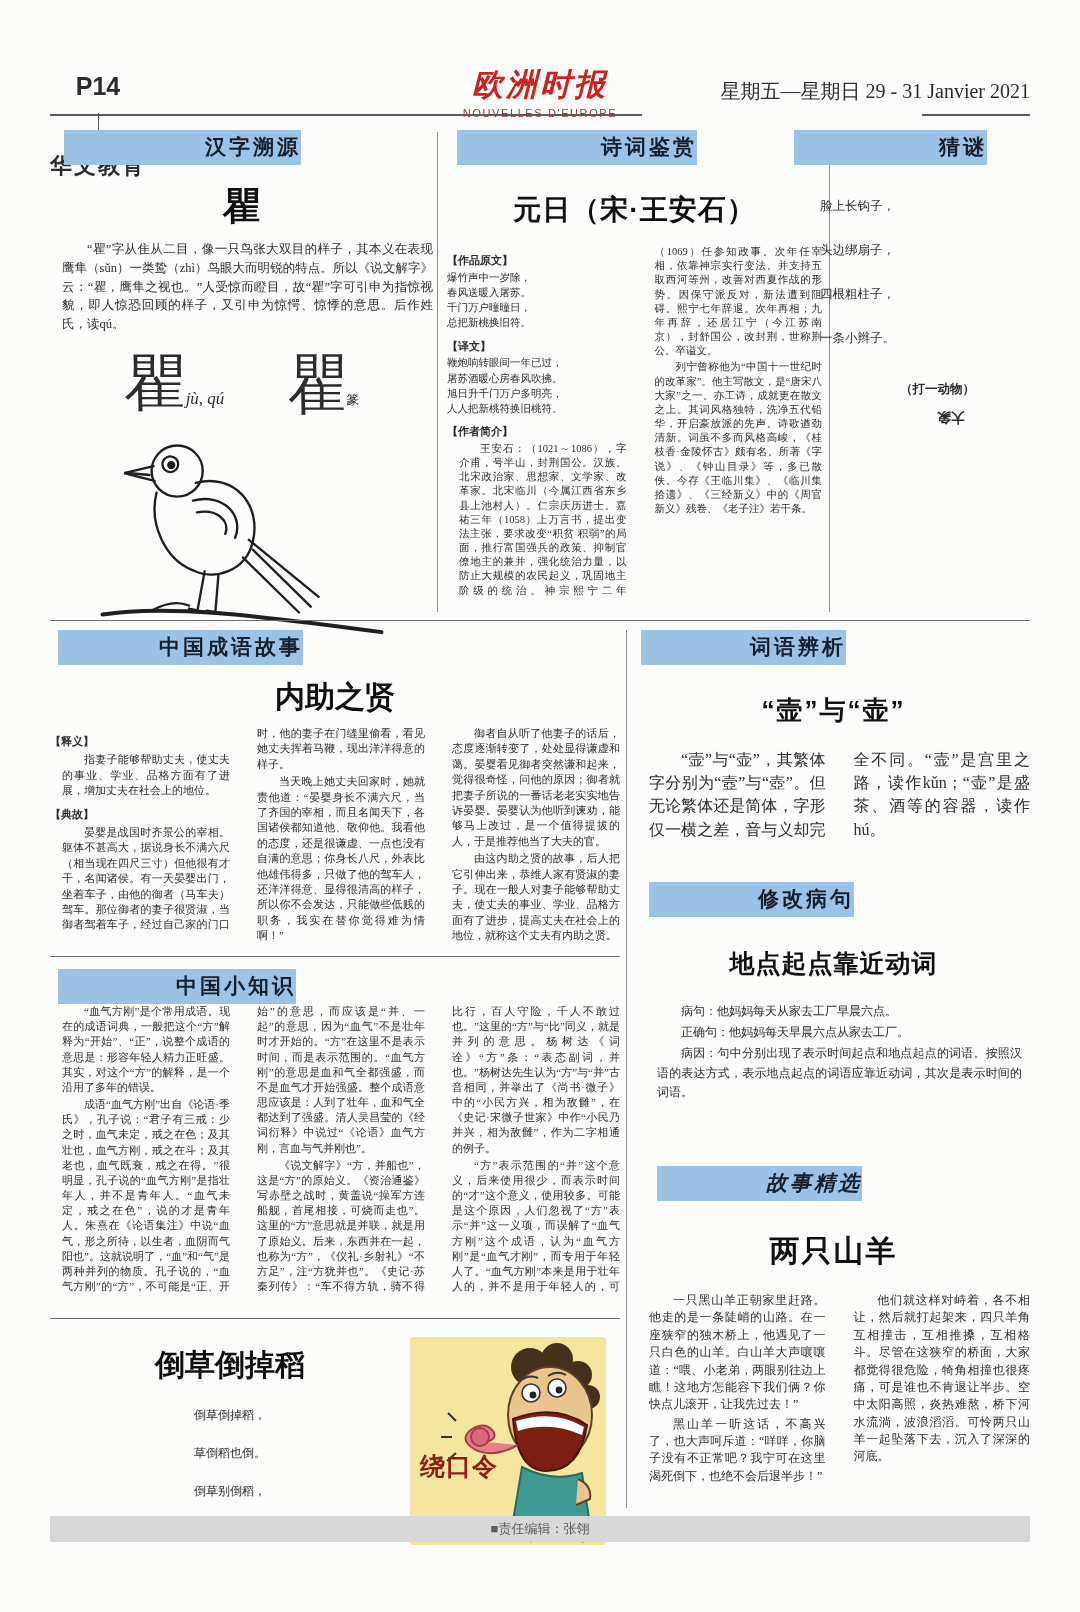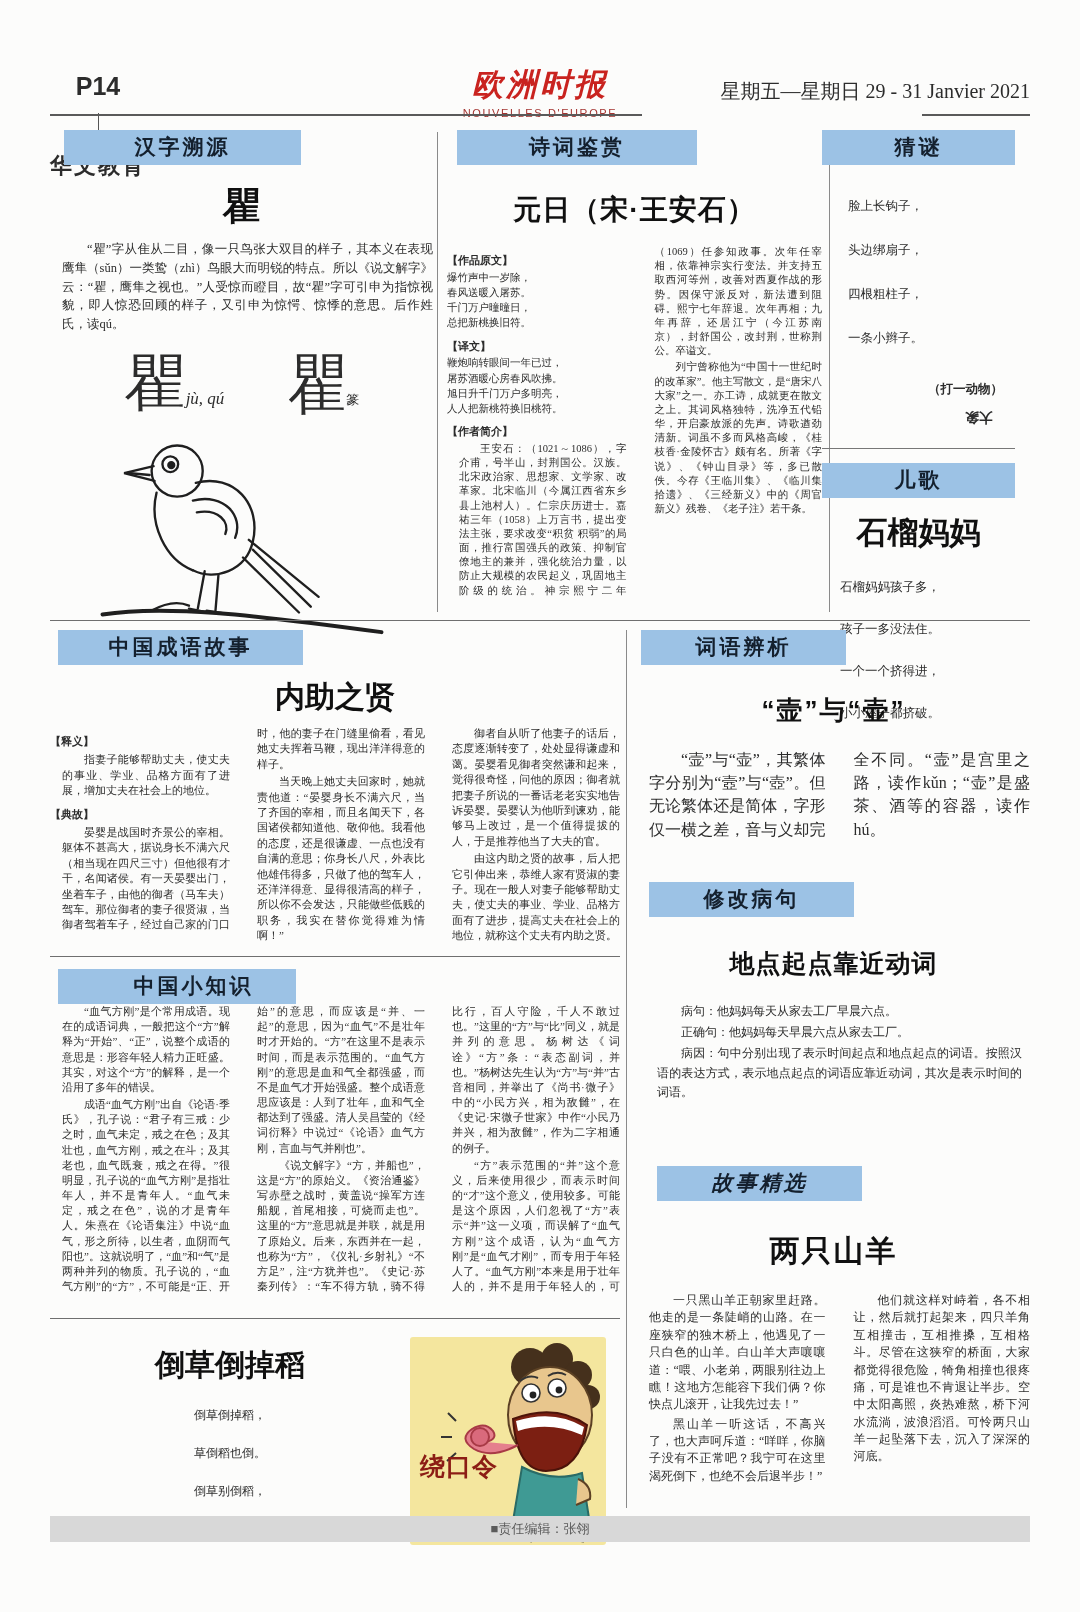--- a/index.html
+++ b/index.html
@@ -18,21 +18,21 @@
   .hrule.right { right:0; width:108px; }
   .logo { position:absolute; left:50%; transform:translateX(-50%); top:-6px; text-align:center; }
   .logo-cn { color:#c9231f; font-family:"DejaVu Serif", serif; font-weight:bold; font-style:italic;
              font-size:31px; letter-spacing:3px; }
   .logo-fr { color:#a33330; font-family:"Liberation Sans", sans-serif; font-size:11px;
              letter-spacing:1.6px; margin-top:1px; }
   .h-right { position:absolute; right:0; top:8px; font-size:20px; }
 
   
   .bar { background:#9cc2e5; color:#14202e; font-family:"Liberation Sans", sans-serif;
-         font-weight:bold; font-size:21px; text-align:center; letter-spacing:3px;
+         font-weight:bold; font-size:21px; text-align:right; letter-spacing:3px;
          padding:3px 0 4px 0; }
   .t1 { font-family:"Liberation Sans", sans-serif; font-weight:bold; color:#101010; text-align:center; }
   .lbl { font-family:"Liberation Sans", sans-serif; font-weight:bold; font-size:11px; margin:8px 0 3px 0; }
   .p  { text-indent:2em; margin:0 0 2px 12px; text-align:justify; }
   .vline { position:absolute; width:1px; background:#8a8a8a; }
   .hline { position:absolute; height:1px; background:#6f6f6f; }
 
   
   .secA { position:absolute; left:50px; top:130px; width:383px; }
   .secA .bar { width:237px; margin-left:14px; }
@@ -47,21 +47,21 @@
 
   
   .secB { position:absolute; left:447px; top:130px; width:375px; }
   .secB .bar { width:240px; margin-left:10px; }
   .poem-title { font-size:28px; margin:26px 0 16px 0; letter-spacing:1px; }
   .poem-body { column-count:2; column-gap:16px; column-fill:auto; height:358px; overflow:hidden;
                font-size:10.5px; line-height:1.35; }
   .pline { margin:0 0 1px 0; }
 
   
-  .secC { position:absolute; left:822px; top:130px; width:193px; }
+  .secC { position:absolute; left:794px; top:130px; width:193px; }
   .secC .bar { width:100%; }
   .riddle-lines { padding:6px 0 0 26px; }
   .rline { font-size:12.5px; margin:27px 0; }
   .riddle-hint { font-family:"Liberation Sans", sans-serif; font-weight:bold; font-size:12.5px;
                  text-align:right; padding-right:12px; margin-top:34px; }
   .riddle-ans { text-align:right; padding-right:22px; margin-top:10px; font-size:14px; font-weight:bold; }
   .upside { display:inline-block; transform:rotate(180deg); }
   .song { border-top:1px solid #777; margin-top:22px; padding-top:14px; }
   .song-title { font-size:31px; margin:14px 0 6px 0; }
   .sline { font-size:12.5px; margin:25px 0; padding-left:18px; }
@@ -191,28 +191,20 @@
     <div class="bar">猜谜</div>
     <div class="riddle-lines">
       <div class="rline">脸上长钩子，</div>
       <div class="rline">头边绑扇子，</div>
       <div class="rline">四根粗柱子，</div>
       <div class="rline">一条小辫子。</div>
     </div>
     <div class="riddle-hint">（打一动物）</div>
     <div class="riddle-ans">
       <span class="upside">大象</span>
-    </div>
-    <div class="song">
-      <div class="bar">儿歌</div>
-      <div class="t1 song-title">石榴妈妈</div>
-      <div class="sline">石榴妈妈孩子多，</div>
-      <div class="sline">孩子一多没法住。</div>
-      <div class="sline">一个一个挤得进，</div>
-      <div class="sline">小小屋子都挤破。</div>
     </div>
   </div>
 
   <div class="hline" style="left:50px; top:620px; width:980px;"></div>
 
   <div class="lowL">
 
     <div class="idiom">
       <div class="bar">中国成语故事</div>
       <div class="t1 idiom-title">内助之贤</div>

